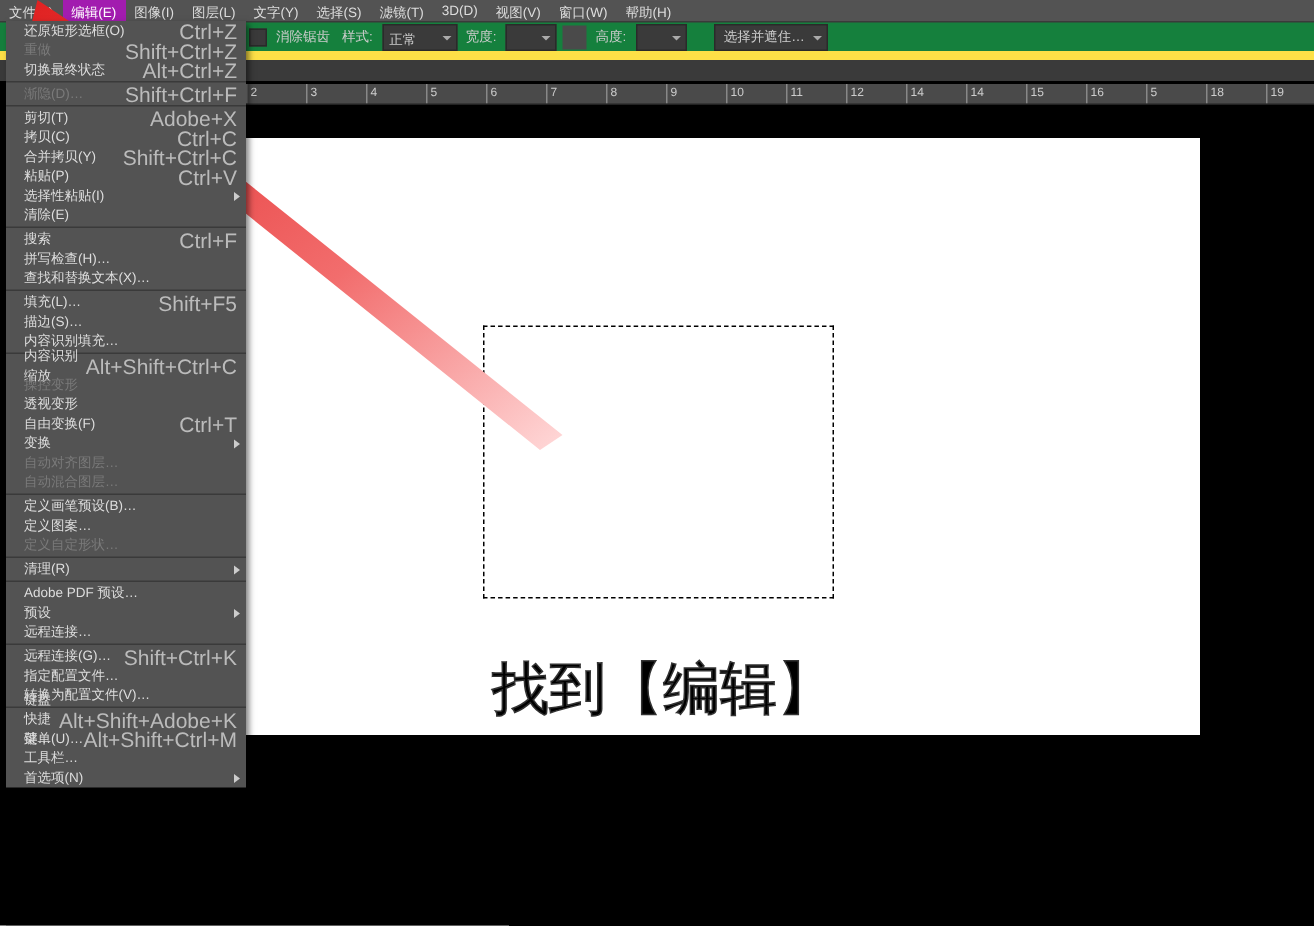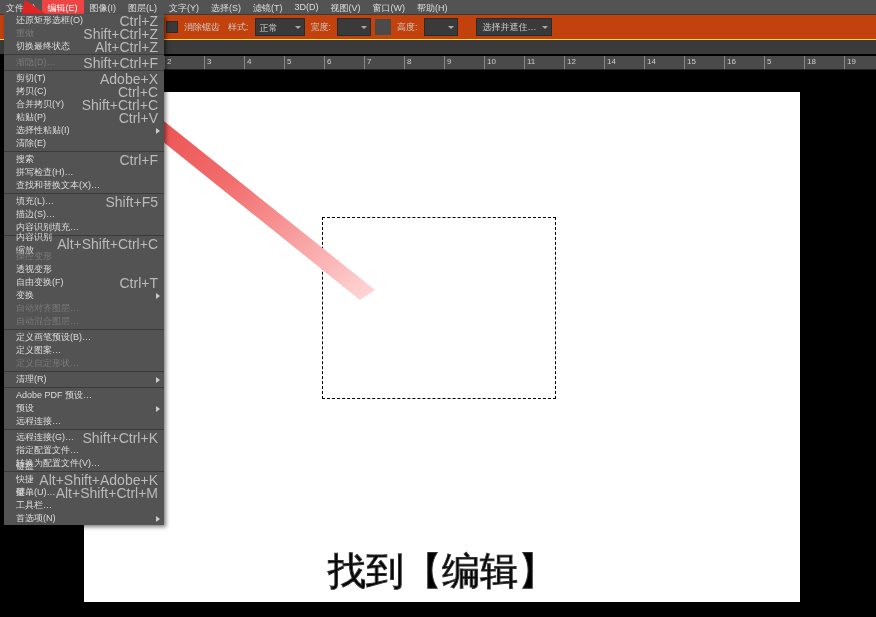--- a/index.html
+++ b/index.html
@@ -1,38 +1,38 @@
 <!DOCTYPE html>
 <html><head>
 <meta charset="utf-8">
 <style>
   * { margin: 0; padding: 0; box-sizing: border-box; font-family: "Microsoft YaHei", sans-serif; }
   body { background: #000; width: 876px; height: 617px; overflow: hidden; position: relative; }
   
   .menubar { display: flex; background: #535353; height: 14px; font-size: 9px; color: #ddd; }
   .menubar div { padding: 2px 6px; cursor: pointer; }
-  .menubar div.hl { background: #ef4444; color: #fff; }
-  
-  .optbar { display: flex; align-items: center; background: #c2410c; height: 26px; border-top: 1px solid #3a3a3a; border-bottom: 1px solid #fde047; font-size: 9px; color: #ccc; padding: 0 4px; gap: 4px; }
+  .menubar div.hl { background: #a21caf; color: #fff; }
+  
+  .optbar { display: flex; align-items: center; background: #15803d; height: 26px; border-top: 1px solid #3a3a3a; border-bottom: 6px solid #fde047; font-size: 9px; color: #ccc; padding: 0 4px; gap: 4px; }
   .optbar .tool-ic { width: 18px; height: 18px; background: #404040; border: 1px solid #2a2a2a; }
   .optbar .chk { width: 12px; height: 12px; background: #3a3a3a; border: 1px solid #2a2a2a; }
   .optbar .sel { height: 18px; background: #3a3a3a; border: 1px solid #2a2a2a; padding: 0 14px 0 4px; display: flex; align-items: flex-end; position: relative; }
   .optbar .sel::after { content: ""; position: absolute; right: 3px; top: 7px; border-left: 3px solid transparent; border-right: 3px solid transparent; border-top: 3px solid #aaa; }
   .optbar .txt { padding: 0 2px; }
   .optbar .ic { width: 16px; height: 16px; background: #4a4a4a; }
   .optbar .btn { height: 18px; background: #3a3a3a; border: 1px solid #2a2a2a; padding: 0 14px 0 6px; display: flex; align-items: center; position: relative; }
   .optbar .btn::after { content: ""; position: absolute; right: 3px; top: 7px; border-left: 3px solid transparent; border-right: 3px solid transparent; border-top: 3px solid #aaa; }
   
   .tabbar { background: #3a3a3a; height: 14px; }
   
   .ruler-h { position: absolute; left: 4px; right: 0; top: 56px; height: 14px; background: #4a4a4a; display: flex; font-size: 8px; color: #ccc; overflow: hidden; border-bottom: 1px solid #222; }
   .ruler-h span { flex: 0 0 40px; border-left: 1px solid #888; padding-left: 2px; padding-top: 1px; }
   
   .canvas-wrap { position: absolute; left: 4px; top: 70px; right: 0; bottom: 0; background: #000; }
-  .canvas { position: absolute; left: 80px; top: 22px; width: 716px; height: 510px; background: #fff; }
+  .canvas { position: absolute; left: 80px; top: 22px; width: 716px; height: 398px; background: #fff; }
   .marquee { position: absolute; border: 1px dashed #000; }
   
   .dropdown { position: absolute; left: 4px; top: 14px; width: 160px; background: #535353; color: #ddd; font-size: 9px; box-shadow: 2px 2px 4px rgba(0,0,0,.5); z-index: 100; }
   .dropdown .item { display: flex; justify-content: space-between; align-items: center; padding: 1px 6px 1px 12px; height: 13px; position: relative; }
   .dropdown .item.has-sub::after { content: ""; position: absolute; right: 4px; top: 4px; border-top: 3px solid transparent; border-bottom: 3px solid transparent; border-left: 4px solid #ccc; }
   .dropdown .item.dis { color: #7a7a7a; }
   .dropdown hr { border: none; border-top: 1px solid #3a3a3a; margin: 1px 0; }
   .dropdown .sc { color: #bbb; font-size: 14px; }
   
   .arrow-overlay { position: absolute; left: 5px; top: 0; width: 400px; height: 320px; z-index: 50; pointer-events: none; }

